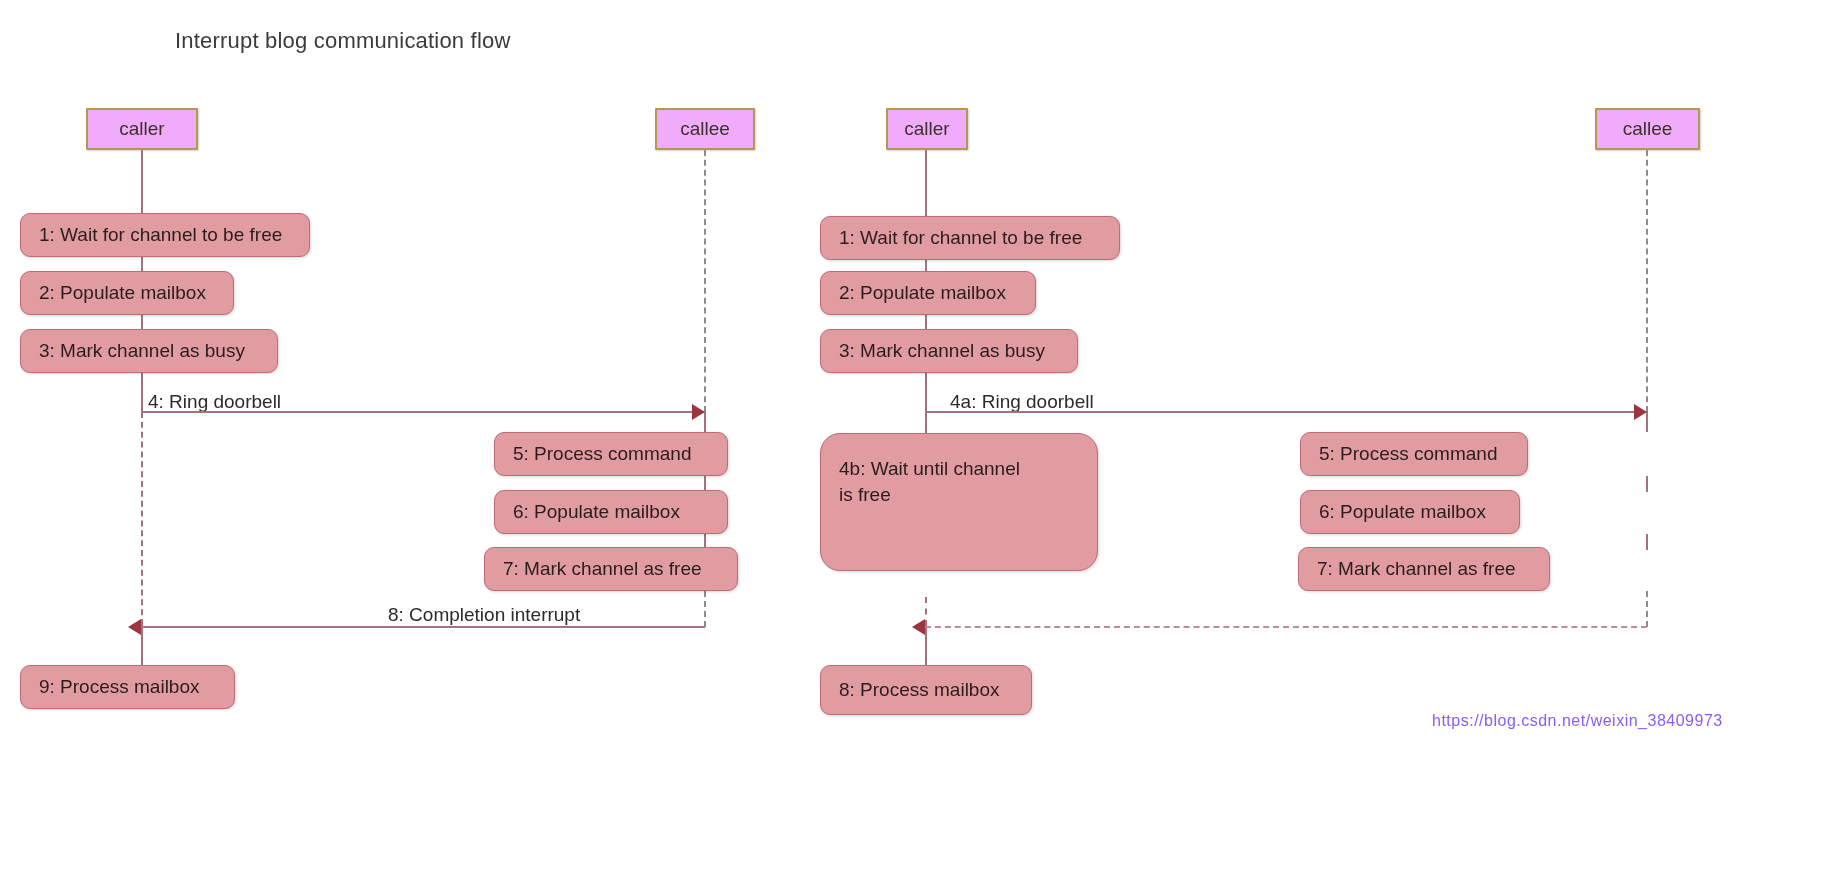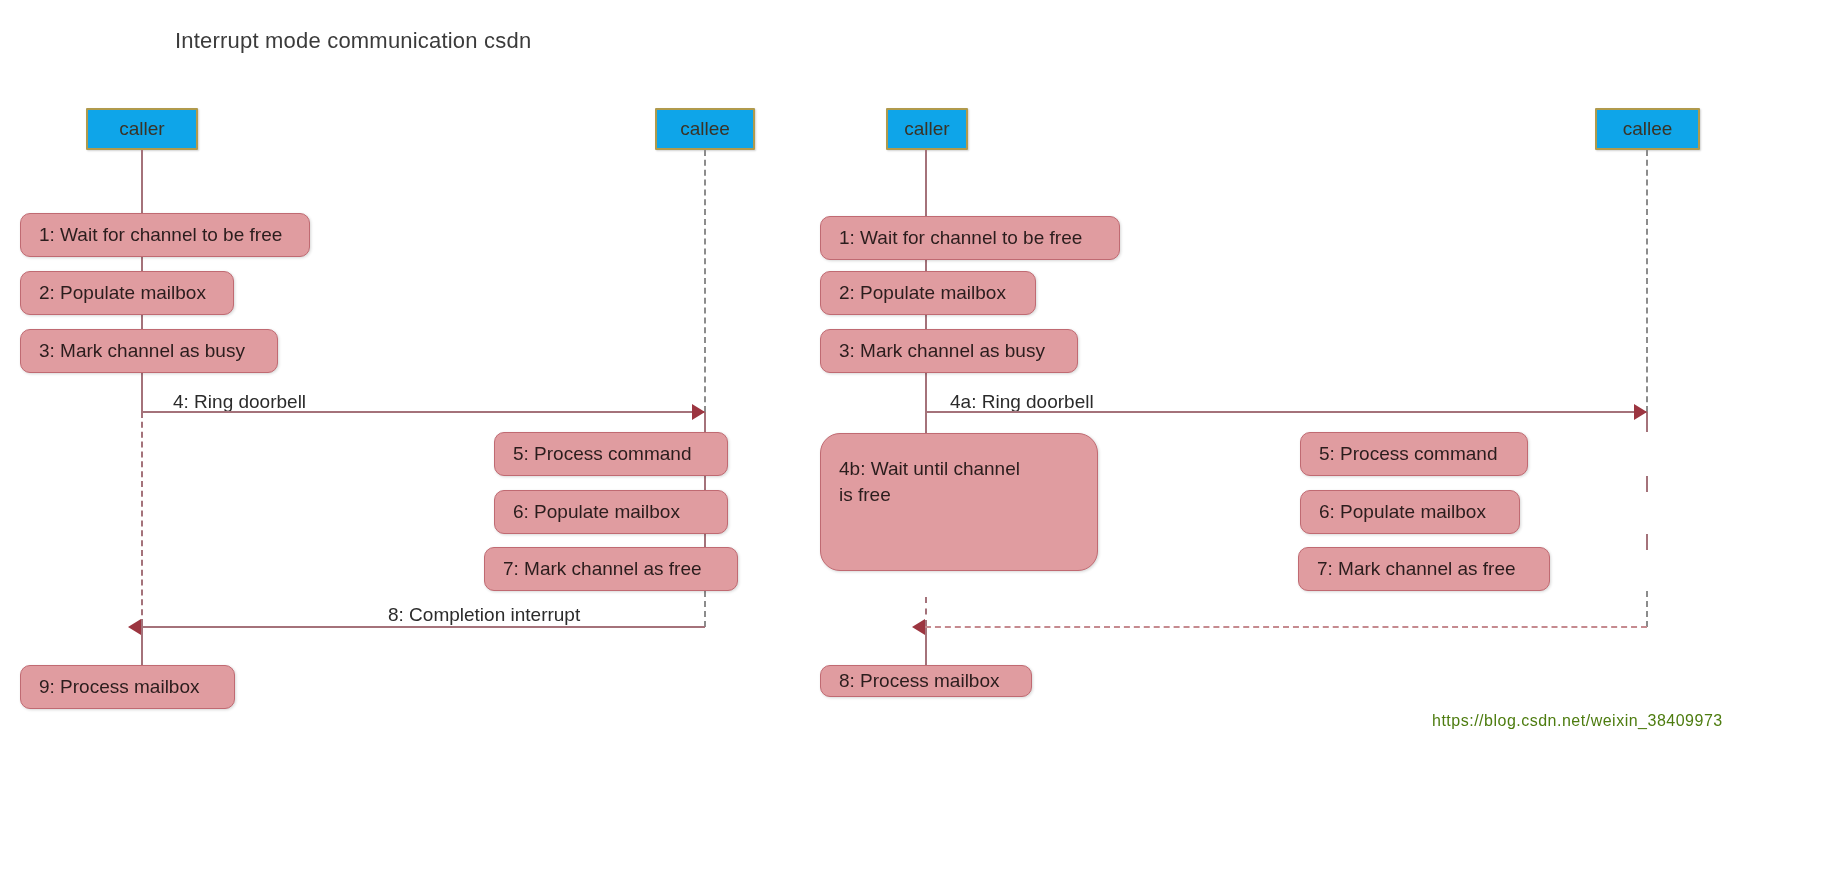--- a/index.html
+++ b/index.html
@@ -29,21 +29,21 @@
     font-size: 22px;
     color: #3b3b3b;
     font-weight: 400;
     white-space: nowrap;
     letter-spacing: .2px;
   }
 
   
   .lifeline-head {
     position: absolute;
-    background: #0ea5e9;
+    background: #f0abfc;
     border: 2px solid #b09a4c;
     box-sizing: border-box;
     display: flex;
     align-items: center;
     justify-content: center;
     font-size: 19px;
     color: #3a3326;
     box-shadow: 1px 1px 2px rgba(0,0,0,.18);
     border-radius: 1px;
   }
@@ -130,31 +130,31 @@
   .wm-logo svg { display: block; }
   .wm-text {
     font-size: 38px;
     color: #9a9a9a;
     letter-spacing: 1px;
     white-space: nowrap;
   }
   .wm-url {
     position: absolute;
     font-size: 16px;
-    color: #4d7c0f;
+    color: #8b5cf6;
     white-space: nowrap;
     letter-spacing: .5px;
   }
 </style>
 </head>
 <body>
 
 <div class="canvas">
 
-  <div class="diagram-title" style="left:175px; top:28px;">Interrupt mode communication csdn</div>
+  <div class="diagram-title" style="left:175px; top:28px;">Interrupt blog communication flow</div>
 
   <div class="lifeline-head" style="left:86px; top:108px; width:112px; height:42px;">caller</div>
 
   <div class="lifeline-solid" style="left:141px; top:150px; height:70px;"></div>
   <div class="lifeline-solid" style="left:141px; top:255px; height:20px;"></div>
   <div class="lifeline-solid" style="left:141px; top:313px; height:20px;"></div>
   <div class="lifeline-solid" style="left:141px; top:372px; height:40px;"></div>
 
   <div class="lifeline-dashed rose" style="left:141px; top:412px; height:213px;"></div>
   <div class="lifeline-solid" style="left:141px; top:625px; height:40px;"></div>
@@ -163,21 +163,21 @@
   <div class="lifeline-dashed" style="left:704px; top:150px; height:262px;"></div>
   <div class="lifeline-solid" style="left:704px; top:412px; height:20px;"></div>
   <div class="lifeline-solid" style="left:704px; top:476px; height:16px;"></div>
   <div class="lifeline-solid" style="left:704px; top:534px; height:16px;"></div>
   <div class="lifeline-dashed" style="left:704px; top:591px; height:36px;"></div>
 
   <div class="step-box" style="left:20px; top:213px; width:290px; height:44px;">1: Wait for channel to be free</div>
   <div class="step-box" style="left:20px; top:271px; width:214px; height:44px;">2: Populate mailbox</div>
   <div class="step-box" style="left:20px; top:329px; width:258px; height:44px;">3: Mark channel as busy</div>
 
-  <div class="msg-label" style="left:148px; top:391px;margin-left:25px;">4: Ring doorbell</div>
+  <div class="msg-label" style="left:148px; top:391px;">4: Ring doorbell</div>
   <div class="msg-line" style="left:141px; top:411px; width:564px;"></div>
   <div class="arrow-head right" style="left:692px; top:404px;"></div>
 
   <div class="step-box" style="left:494px; top:432px; width:234px; height:44px;">5: Process command</div>
   <div class="step-box" style="left:494px; top:490px; width:234px; height:44px;">6: Populate mailbox</div>
   <div class="step-box" style="left:484px; top:547px; width:254px; height:44px;">7: Mark channel as free</div>
 
   <div class="msg-label" style="left:388px; top:604px;">8: Completion interrupt</div>
   <div class="msg-line" style="left:141px; top:626px; width:564px;"></div>
   <div class="arrow-head left" style="left:128px; top:619px;"></div>
@@ -211,17 +211,17 @@
   <div class="step-box big" style="left:820px; top:433px; width:278px; height:138px;">4b: Wait until channel
       is free</div>
 
   <div class="step-box" style="left:1300px; top:432px; width:228px; height:44px;">5: Process command</div>
   <div class="step-box" style="left:1300px; top:490px; width:220px; height:44px;">6: Populate mailbox</div>
   <div class="step-box" style="left:1298px; top:547px; width:252px; height:44px;">7: Mark channel as free</div>
 
   <div class="msg-line dashed" style="left:925px; top:626px; width:722px;"></div>
   <div class="arrow-head left" style="left:912px; top:619px;"></div>
 
-  <div class="step-box" style="left:820px; top:665px; width:212px; height:32px;">8: Process mailbox</div>
+  <div class="step-box" style="left:820px; top:665px; width:212px; height:50px;">8: Process mailbox</div>
 
   <div class="wm-url" style="left:1432px; top:712px;">https://blog.csdn.net/weixin_38409973</div>
 
 </div>
 
 </body></html>

